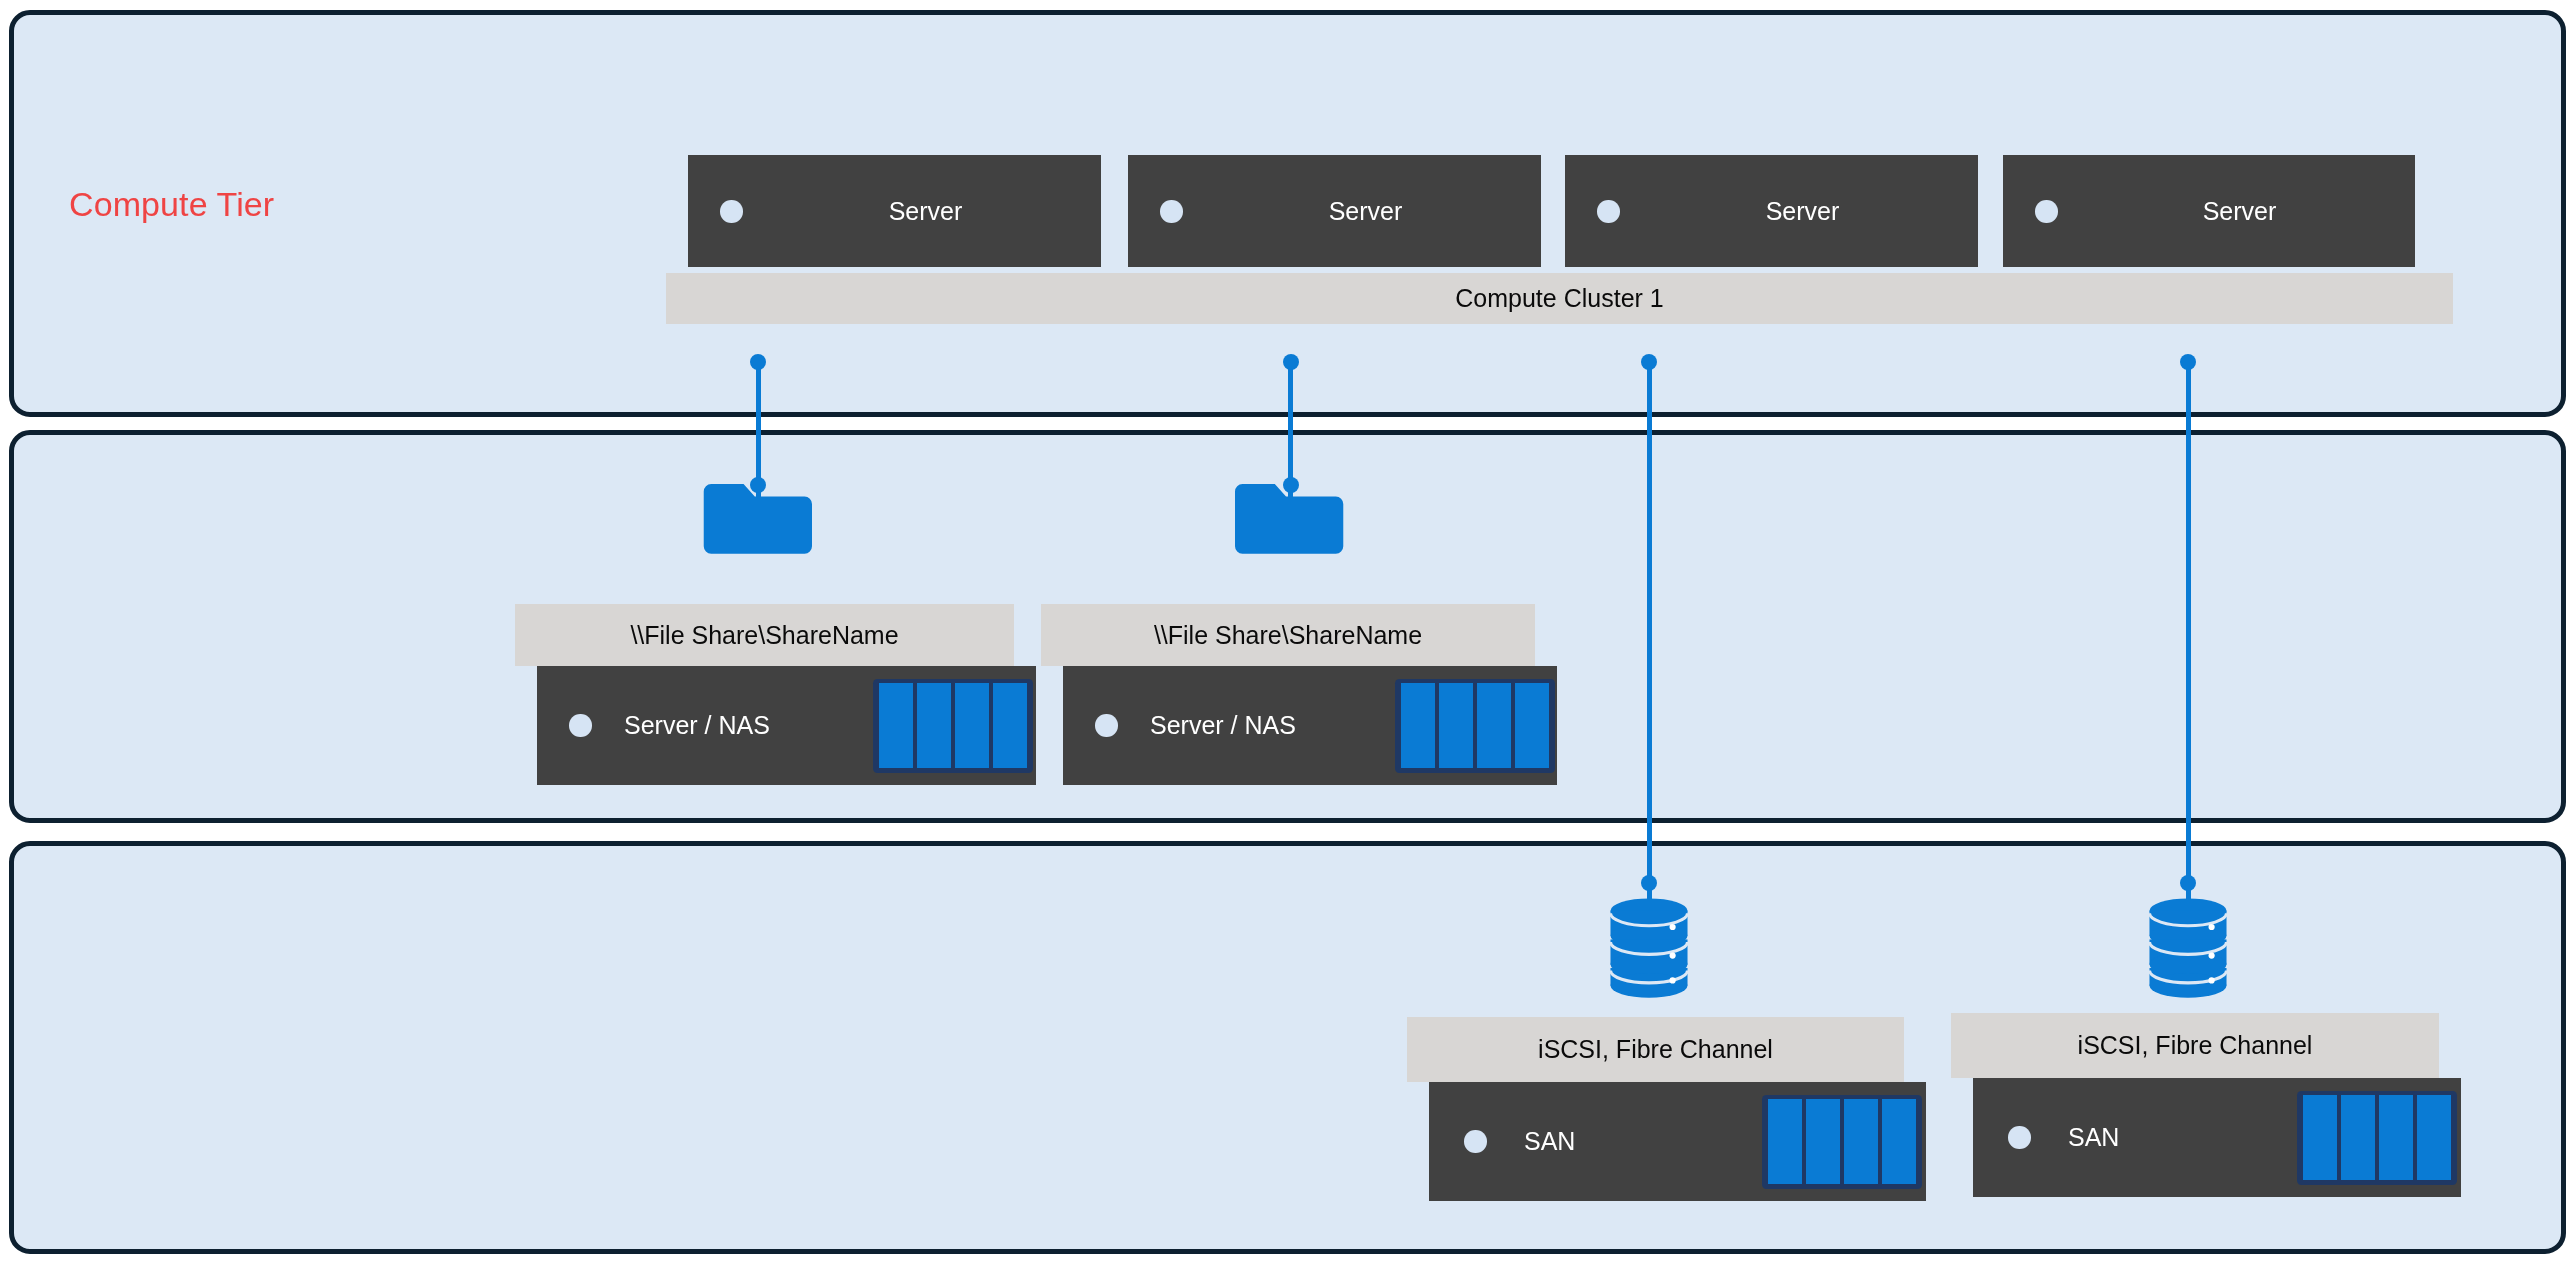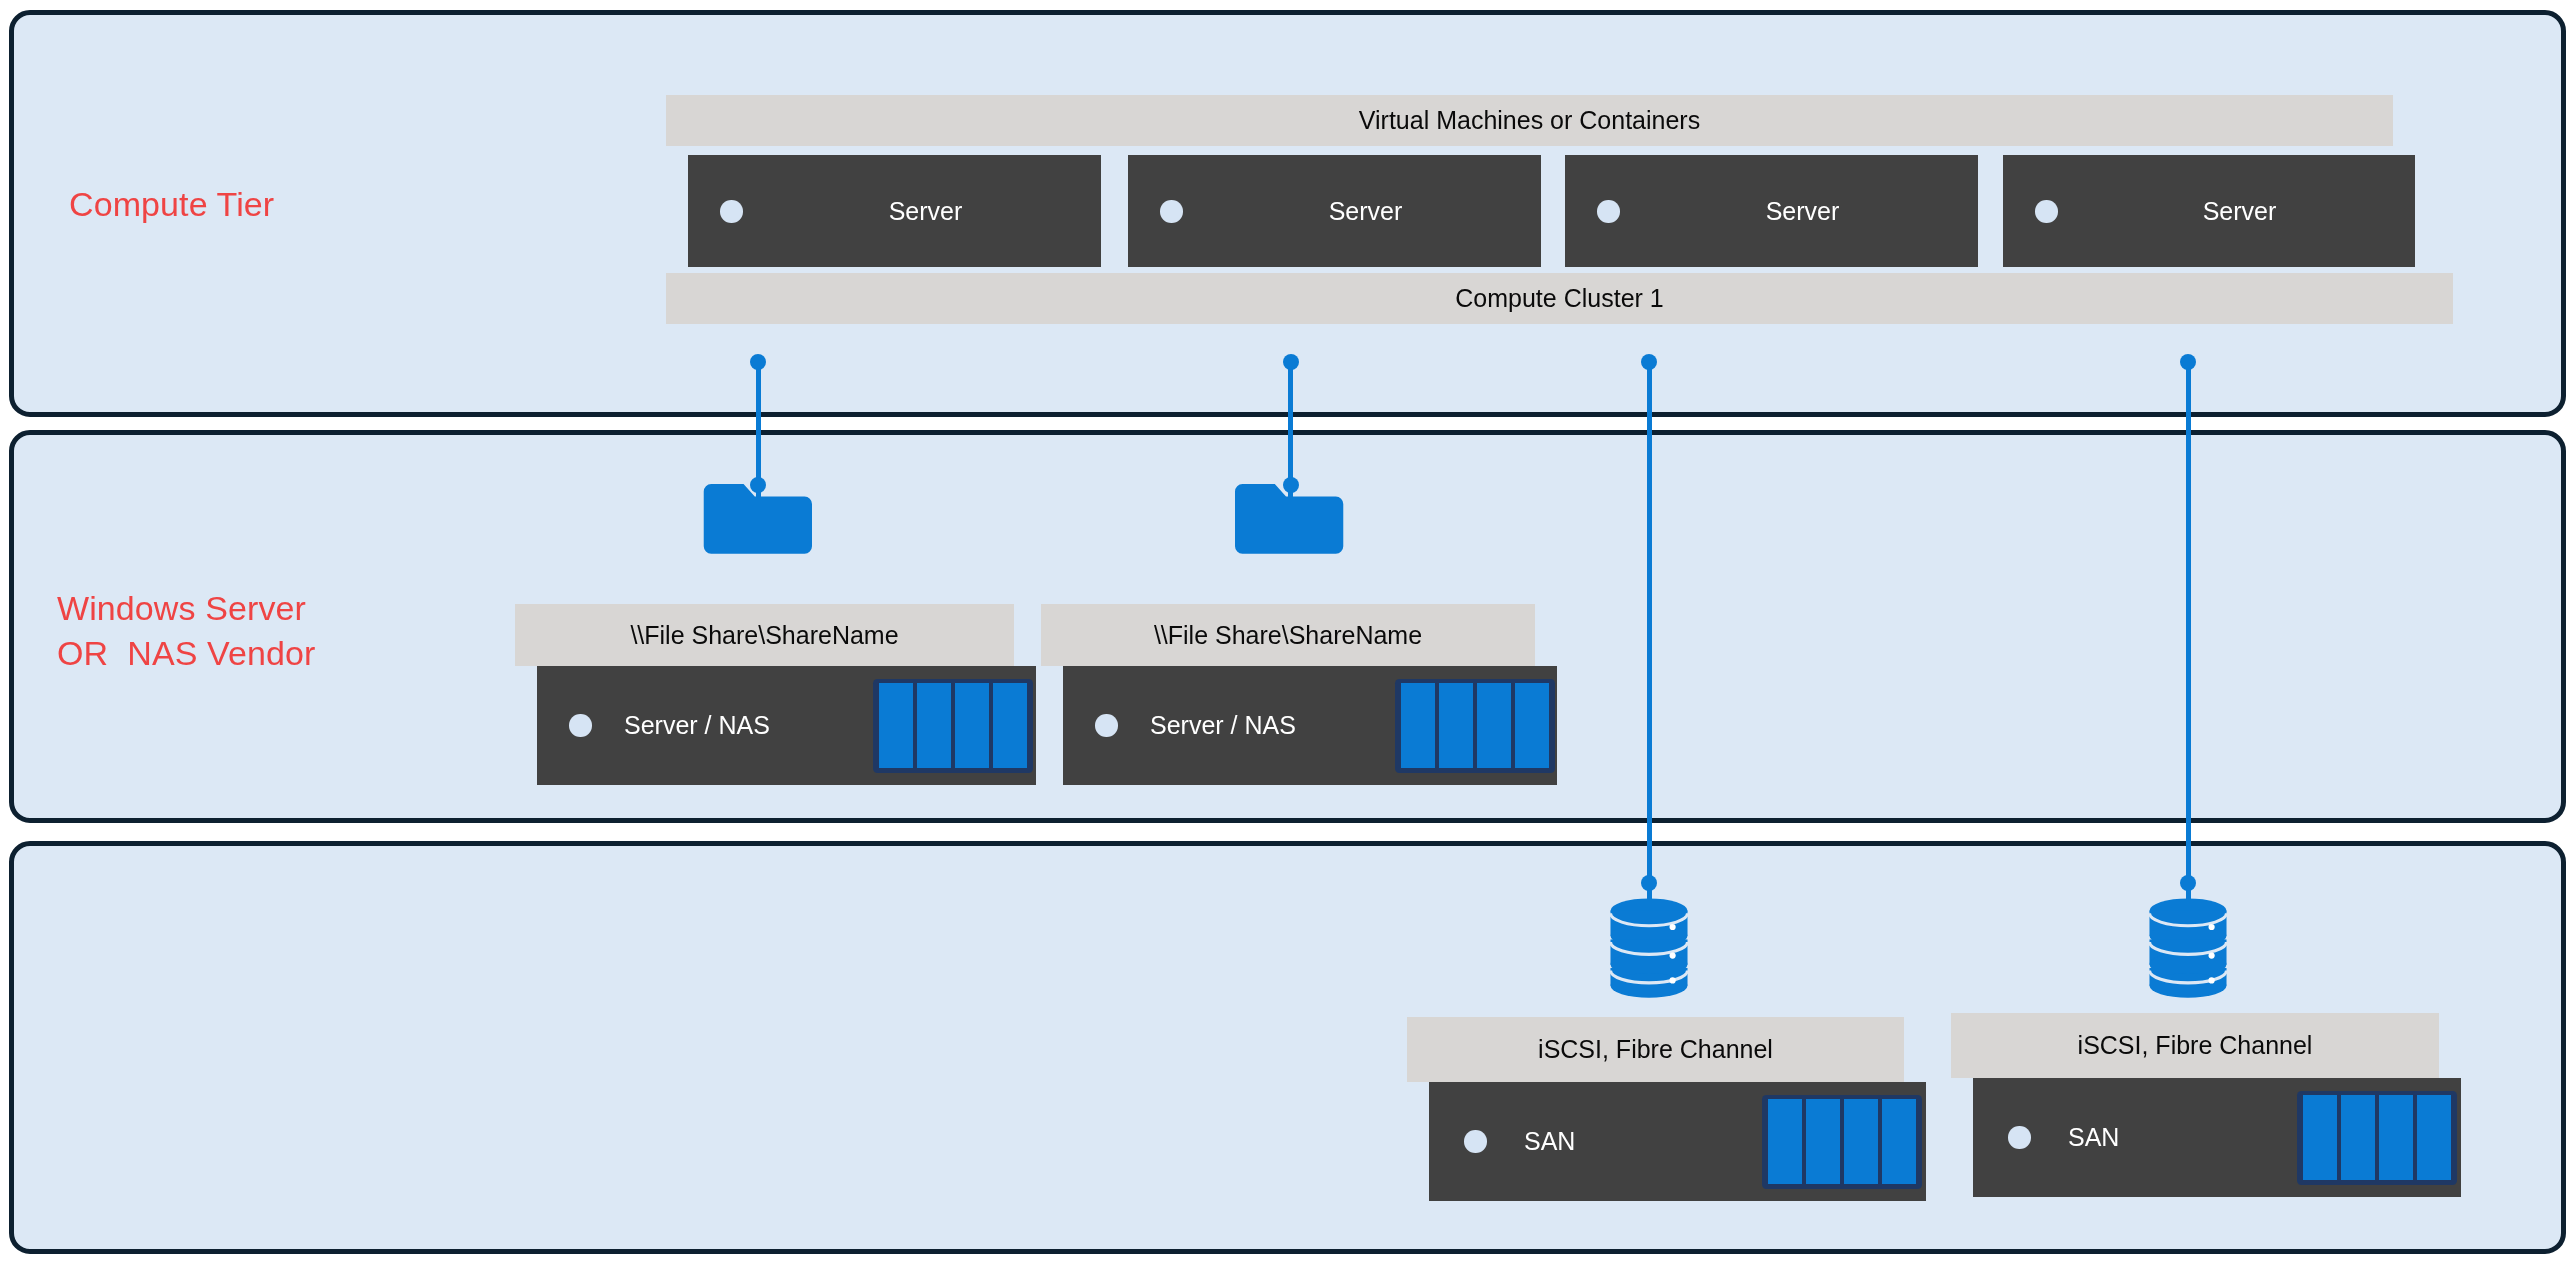--- a/index.html
+++ b/index.html
@@ -119,21 +119,20 @@
 </style>
 </head>
 <body>
 
 <div id="canvas">
 
   <div class="tier" style="left:8.7px; top:10px; width:2557px; height:407px;"></div>
 
   <div class="tier-label" style="left: 69px; top: 182px; width: 561px; white-space: pre;">Compute Tier</div>
 
-  <div class="caption-bar" style="left:666px; top:95px; width:1727px; height:51px;">Virtual Machines or Containers</div>
 
   <div class="device" style="left:666px; top:155px; width:413px; height:112px;">
     <span class="led" style="left:32px; top:45px; width:22.5px; height:22.5px;"></span>
     <span class="device-label" style="left:62px; width:351px; text-align:center;">Server</span>
   </div>
 
   <div class="device" style="left:1106px; top:155px; width:413px; height:112px;">
     <span class="led" style="left:32px; top:45px; width:22.5px; height:22.5px;"></span>
     <span class="device-label" style="left:62px; width:351px; text-align:center;">Server</span>
   </div>
@@ -145,22 +144,20 @@
 
   <div class="device" style="left:1981px; top:155px; width:412px; height:112px;">
     <span class="led" style="left:32px; top:45px; width:22.5px; height:22.5px;"></span>
     <span class="device-label" style="left:62px; width:349px; text-align:center;">Server</span>
   </div>
 
   <div class="caption-bar" style="left:666px; top:273px; width:1787px; height:51px;">Compute Cluster 1</div>
 
   <div class="tier" style="left:8.7px; top:430px; width:2557px; height:393px;"></div>
 
-  <div class="tier-label" style="left: 57px; top: 586px; width: 624px; white-space: pre;">Windows Server
-OR  NAS Vendor</div>
 
   <div class="folder-icon" style="left:700px; top:480px; width:112px; height:74px;">
     <svg width="112" height="74" viewBox="0 0 180 118">
       <path d="M6 18 A12 12 0 0 1 18 6 H70 L88 26 H168 A12 12 0 0 1 180 38 V106
                A12 12 0 0 1 168 118 H18 A12 12 0 0 1 6 106 Z" fill="#0a7bd4"></path>
     </svg>
   </div>
 
   <div class="folder-icon" style="left:1235px; top:480px; width:112px; height:74px;">
     <svg width="112" height="74" viewBox="0 0 180 118">

